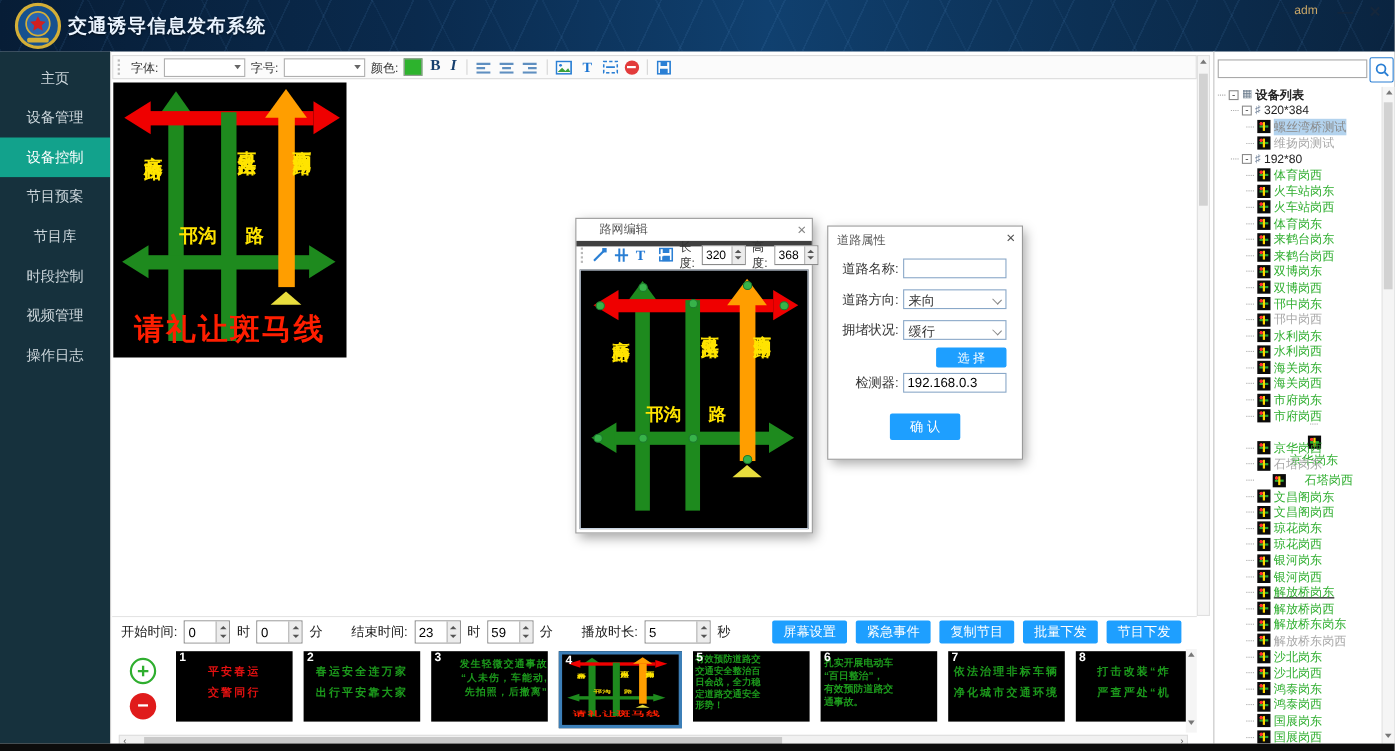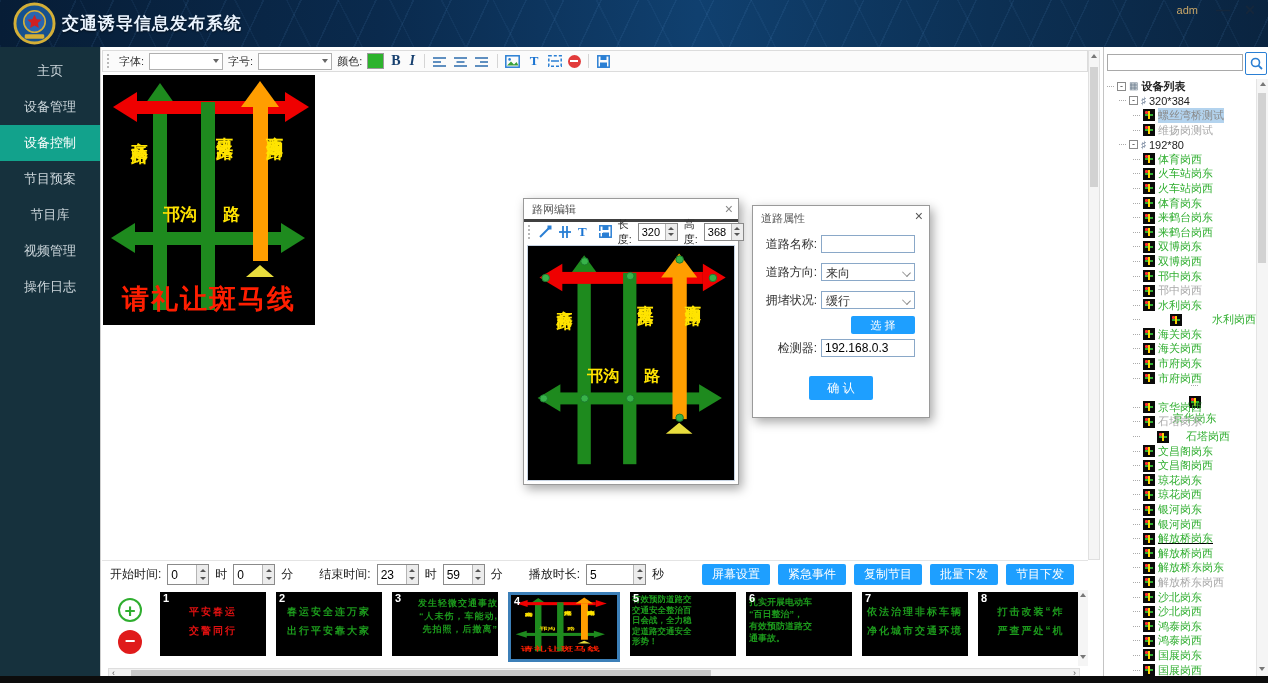--- a/index.html
+++ b/index.html
@@ -41,22 +41,22 @@
   .t-ico{color:#1a74d2;font-weight:bold;font-size:13px;font-family:"Liberation Serif",serif}
 
   
   #sign-main{position:absolute;left:103px;top:75px;width:212px;height:250px;background:#000;overflow:hidden}
   .sign-els{position:absolute;left:0;top:0;width:212px;height:250px}
   .sign-els div{position:absolute}
 
   
   #editor-dialog{position:absolute;left:523px;top:198px;width:214px;height:285px;background:#fff;
     border:1px solid #9a9a9a;box-shadow:3px 4px 10px rgba(0,0,0,.35);z-index:5}
-  #editor-title{position:absolute;left:0;top:0;right:0;height:20px;border-bottom:3px solid #404040;
-    font-size:11px;color:#555;line-height:20px;padding-left:8px}
+  #editor-title{position:absolute;left:0;top:0;right:0;height:20px;border-bottom:5px solid #404040;
+    font-size:11px;color:#555;line-height:20px;padding-left:21px}
   #editor-close{position:absolute;right:5px;top:1px;font-size:14px;color:#888;line-height:18px}
   #editor-toolbar{position:absolute;left:0;top:21px;right:0;height:23px;display:flex;align-items:center;gap:6px;padding:0 4px;font-size:11px;color:#333}
   #editor-canvas{position:absolute;left:3px;top:46px;width:206px;height:234px;background:#000;border:1px solid #c7d3e2;overflow:hidden}
   .editor-sign-wrap{position:absolute;left:2px;top:2px;width:212px;height:250px;transform:scale(0.95,0.92);transform-origin:0 0}
 
   
   #road-dialog{position:absolute;left:752px;top:205px;width:176px;height:211px;background:#fff;
     border:1px solid #9a9a9a;box-shadow:3px 4px 10px rgba(0,0,0,.35);z-index:6;font-size:12px;color:#333}
   #road-title{position:absolute;left:8px;top:5px;font-size:11px;color:#555}
   #road-close{position:absolute;right:6px;top:2px;font-size:14px;color:#555}
@@ -149,20 +149,21 @@
     <div id="win-min">—</div>
     <div id="win-close">×</div>
   </div>
 
   <div id="sidebar">
       <div class="side-item">主页</div>
       <div class="side-item">设备管理</div>
       <div class="side-item active">设备控制</div>
       <div class="side-item">节目预案</div>
       <div class="side-item">节目库</div>
+      <div class="side-item">时段控制</div>
       <div class="side-item">视频管理</div>
       <div class="side-item">操作日志</div>
     </div>
 
   <div id="main-bg"></div>
 
   <div id="toolbar">
     <span class="grip"></span>
     <span>字体:</span>
     <span class="tb-select">
@@ -596,21 +597,21 @@
         <div class="tree-row" style="padding-left: 26px;">
           <span class="dash"></span>
           <span class="icon-signal"></span>
           <span class="tree-label offline">邗中岗西</span>
         </div>
         <div class="tree-row" style="padding-left: 26px;">
           <span class="dash"></span>
           <span class="icon-signal"></span>
           <span class="tree-label online">水利岗东</span>
         </div>
-        <div class="tree-row" style="padding-left: 26px; justify-content: space-between;">
+        <div class="tree-row" style="padding-left: 26px;">
           <span class="dash"></span>
           <span class="icon-signal"></span>
           <span class="tree-label online">水利岗西</span>
         </div>
         <div class="tree-row" style="padding-left: 26px;">
           <span class="dash"></span>
           <span class="icon-signal"></span>
           <span class="tree-label online">海关岗东</span>
         </div>
         <div class="tree-row" style="padding-left: 26px;">

